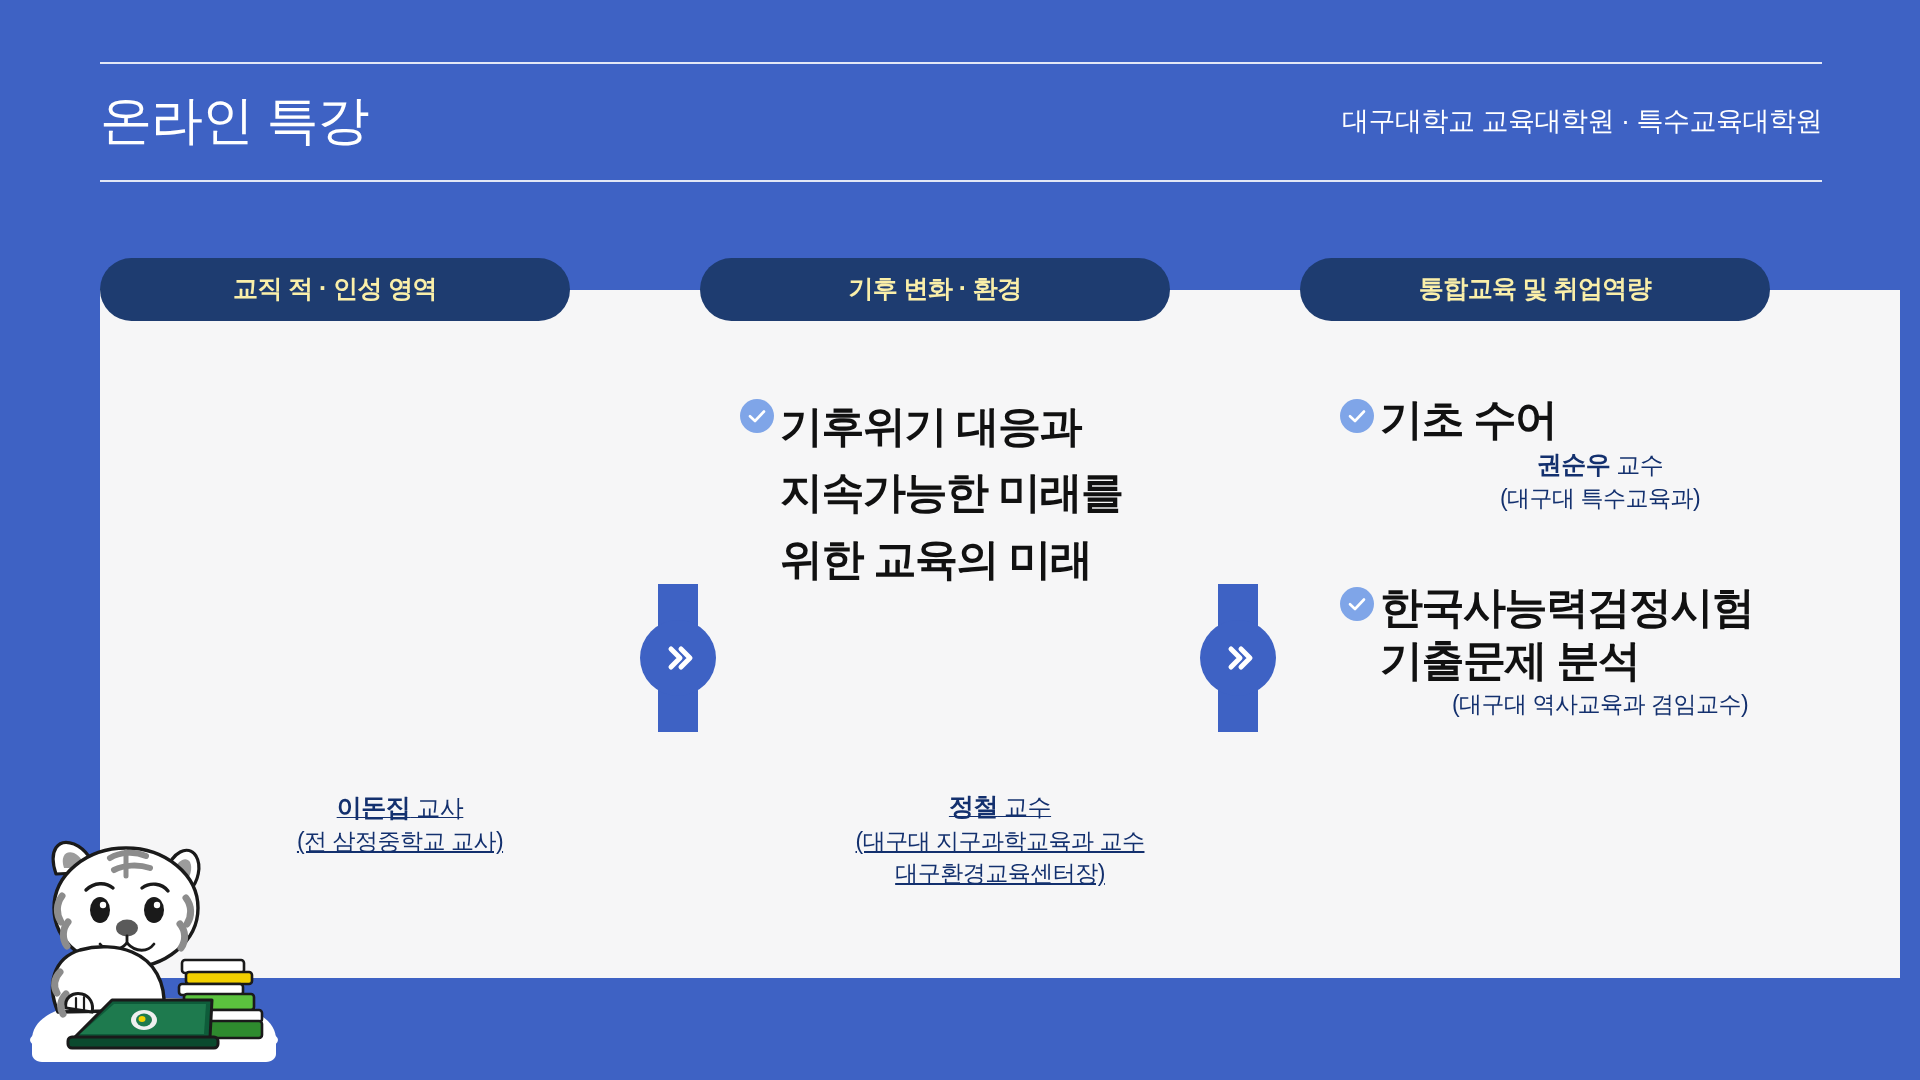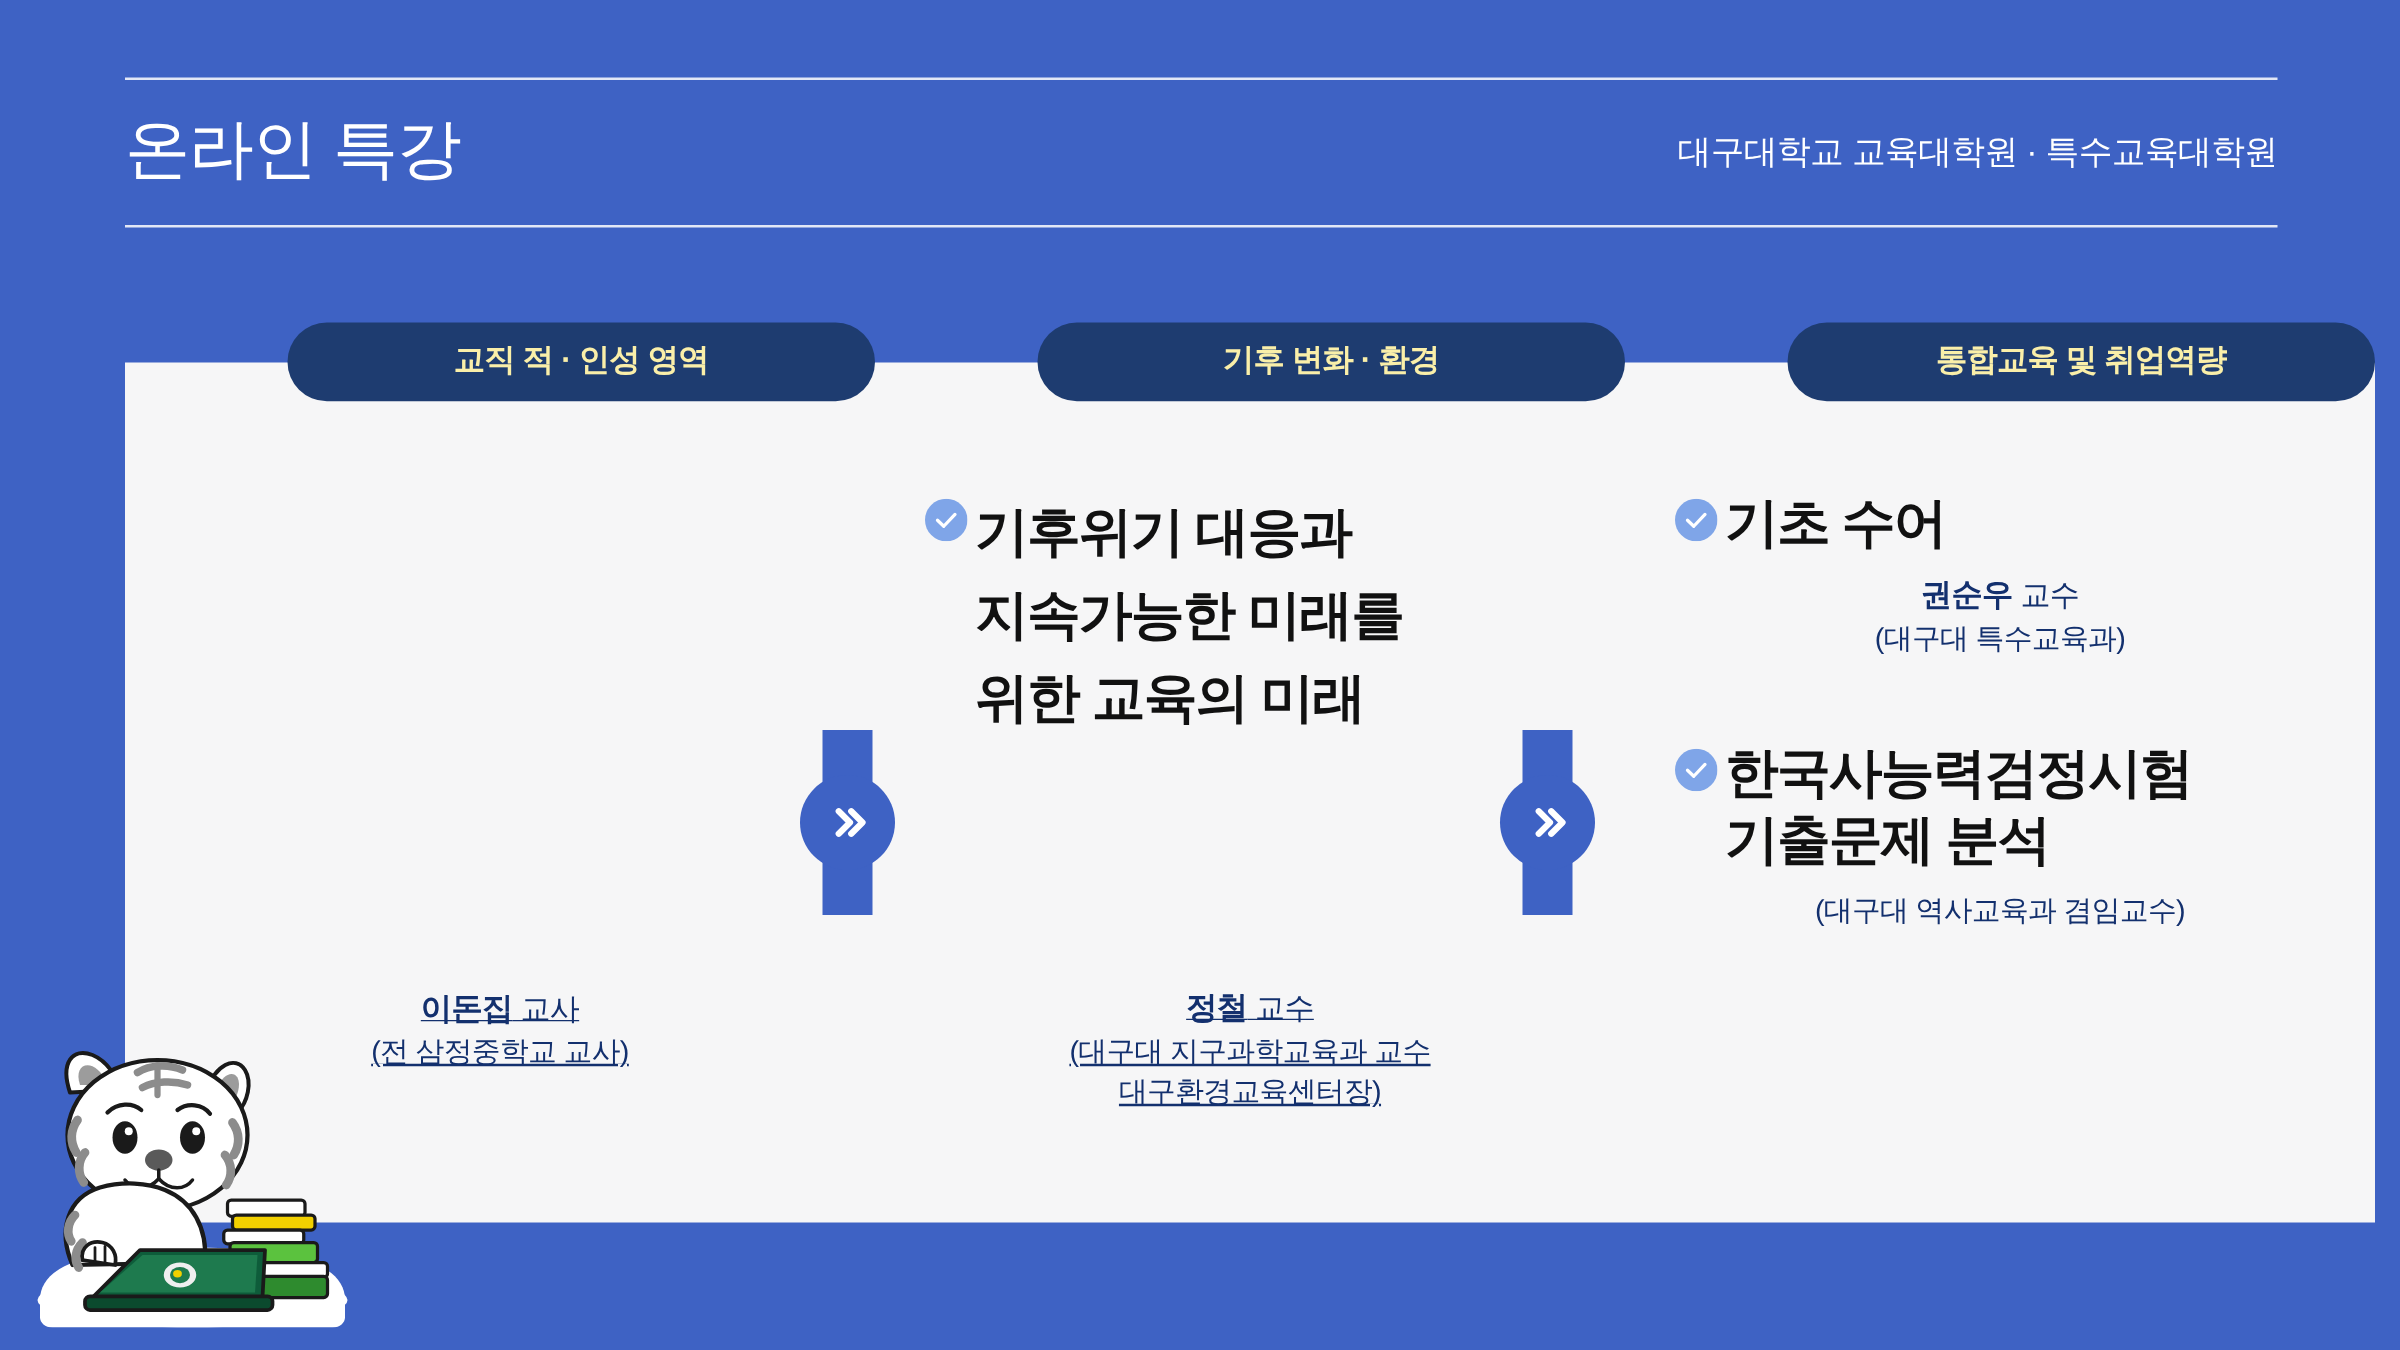--- a/index.html
+++ b/index.html
@@ -60,21 +60,21 @@
     justify-content: space-between;
     align-items: flex-start;
   }
 
   .card {
     position: relative;
     width: 600px;
     height: 720px;
     display: flex;
     flex-direction: column;
-    align-items: flex-end;
+    align-items: flex-start;
     gap: 32px;
   }
 
   .card-body {
     position: absolute;
     left: 0;
     top: 32px;
     width: 600px;
     height: 688px;
     background: #F6F6F7;
@@ -162,21 +162,21 @@
   
   .card-1 .card-content,
   .card-2 .card-content { justify-content: flex-start; }
   .card-1 .speaker,
   .card-2 .speaker { margin-top: auto; margin-bottom: 94px; text-decoration: underline; }
 
   .card-2 .speaker { margin-bottom: 62px; }
 
   .card-3 .card-content { }
   .card-3 .topic-title { line-height: 1.25; }
-  .card-3 .speaker { margin-top: 12px; }
+  .card-3 .speaker { }
   .card-3 .topic-block-2 { margin-top: 66px; }
 
   
   .arrow {
     position: absolute;
     top: 620px;
     width: 76px;
     height: 76px;
     z-index: 5;
   }

